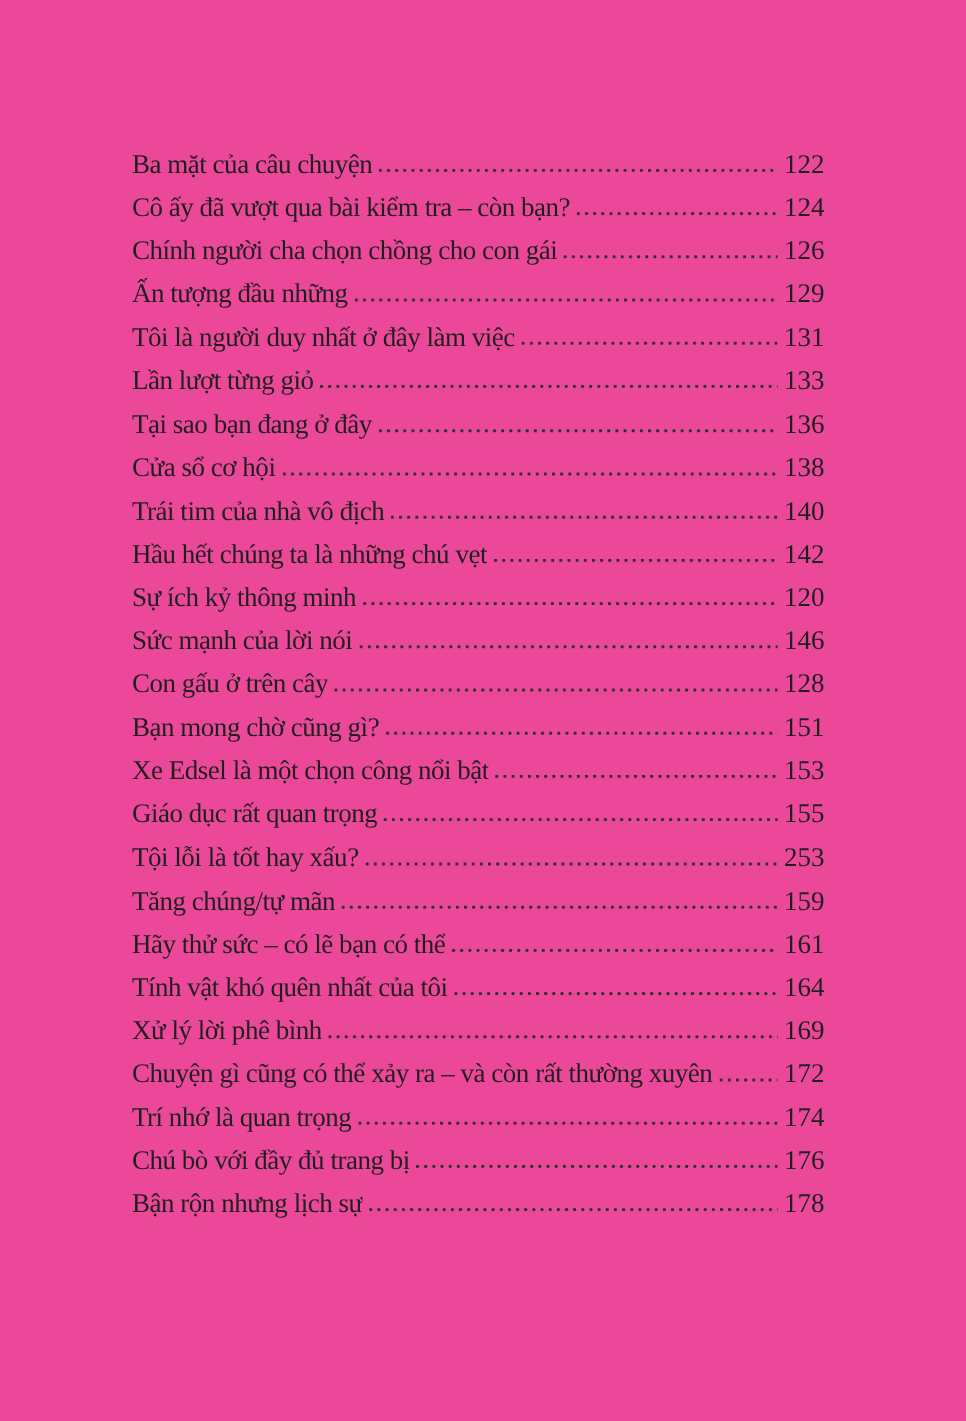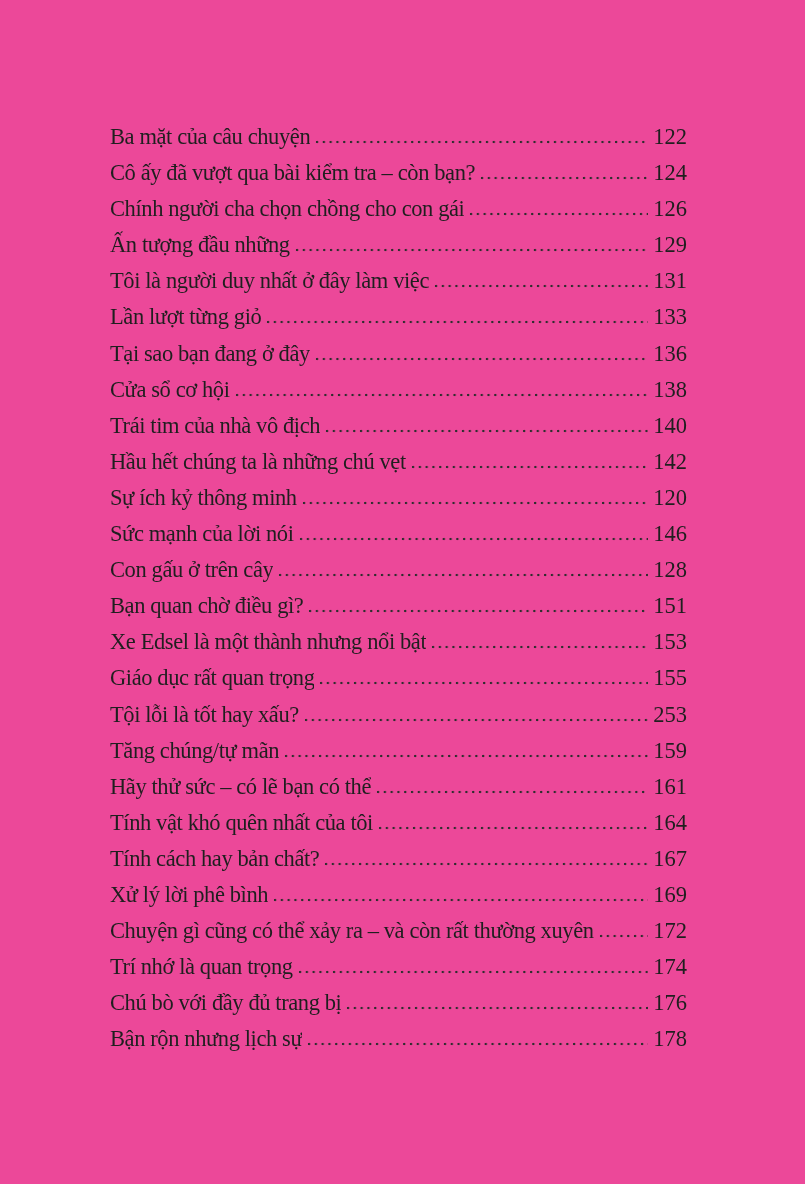--- a/index.html
+++ b/index.html
@@ -130,27 +130,27 @@
     <span class="pagenum">146</span>
   </div>
 
   <div class="row">
     <span class="title">Con gấu ở trên cây</span>
     <span class="dots"></span>
     <span class="pagenum">128</span>
   </div>
 
   <div class="row">
-    <span class="title">Bạn quan chờ điều gì?</span>
+    <span class="title">Bạn mong chờ cũng gì?</span>
     <span class="dots"></span>
     <span class="pagenum">151</span>
   </div>
 
   <div class="row">
-    <span class="title">Xe Edsel là một thành nhưng nổi bật</span>
+    <span class="title">Xe Edsel là một chọn công nổi bật</span>
     <span class="dots"></span>
     <span class="pagenum">153</span>
   </div>
 
   <div class="row">
     <span class="title">Giáo dục rất quan trọng</span>
     <span class="dots"></span>
     <span class="pagenum">155</span>
   </div>
 
@@ -171,25 +171,20 @@
     <span class="dots"></span>
     <span class="pagenum">161</span>
   </div>
 
   <div class="row">
     <span class="title">Tính vật khó quên nhất của tôi</span>
     <span class="dots"></span>
     <span class="pagenum">164</span>
   </div>
 
-  <div class="row">
-    <span class="title">Tính cách hay bản chất?</span>
-    <span class="dots"></span>
-    <span class="pagenum">167</span>
-  </div>
 
   <div class="row">
     <span class="title">Xử lý lời phê bình</span>
     <span class="dots"></span>
     <span class="pagenum">169</span>
   </div>
 
   <div class="row">
     <span class="title">Chuyện gì cũng có thể xảy ra – và còn rất thường xuyên</span>
     <span class="dots"></span>

